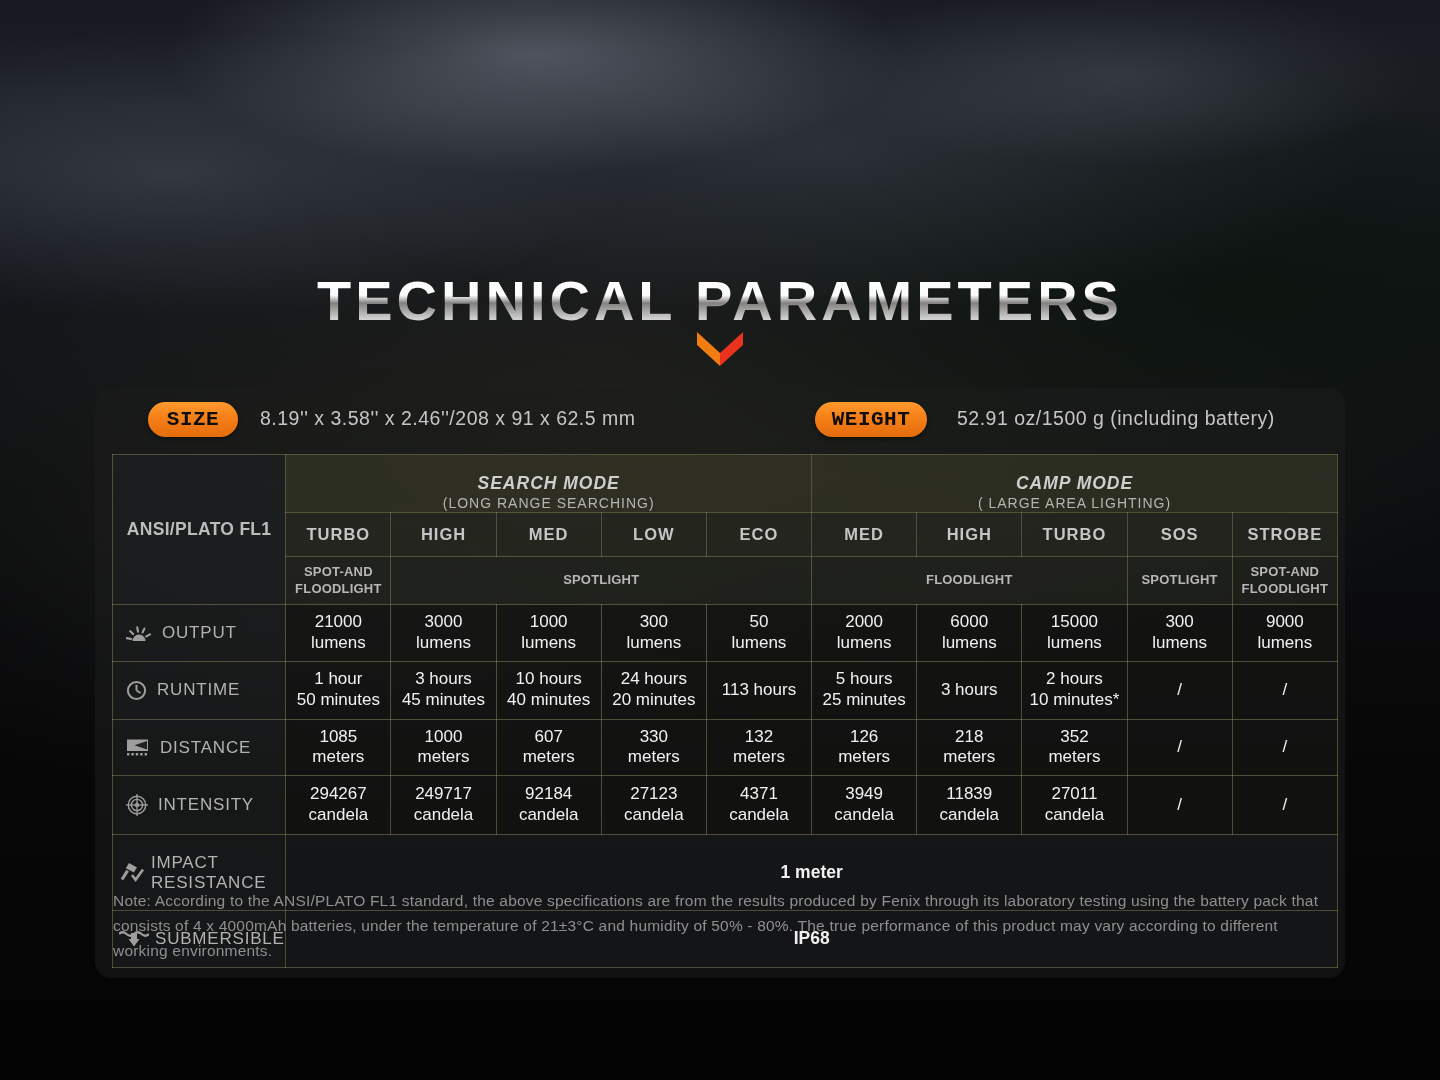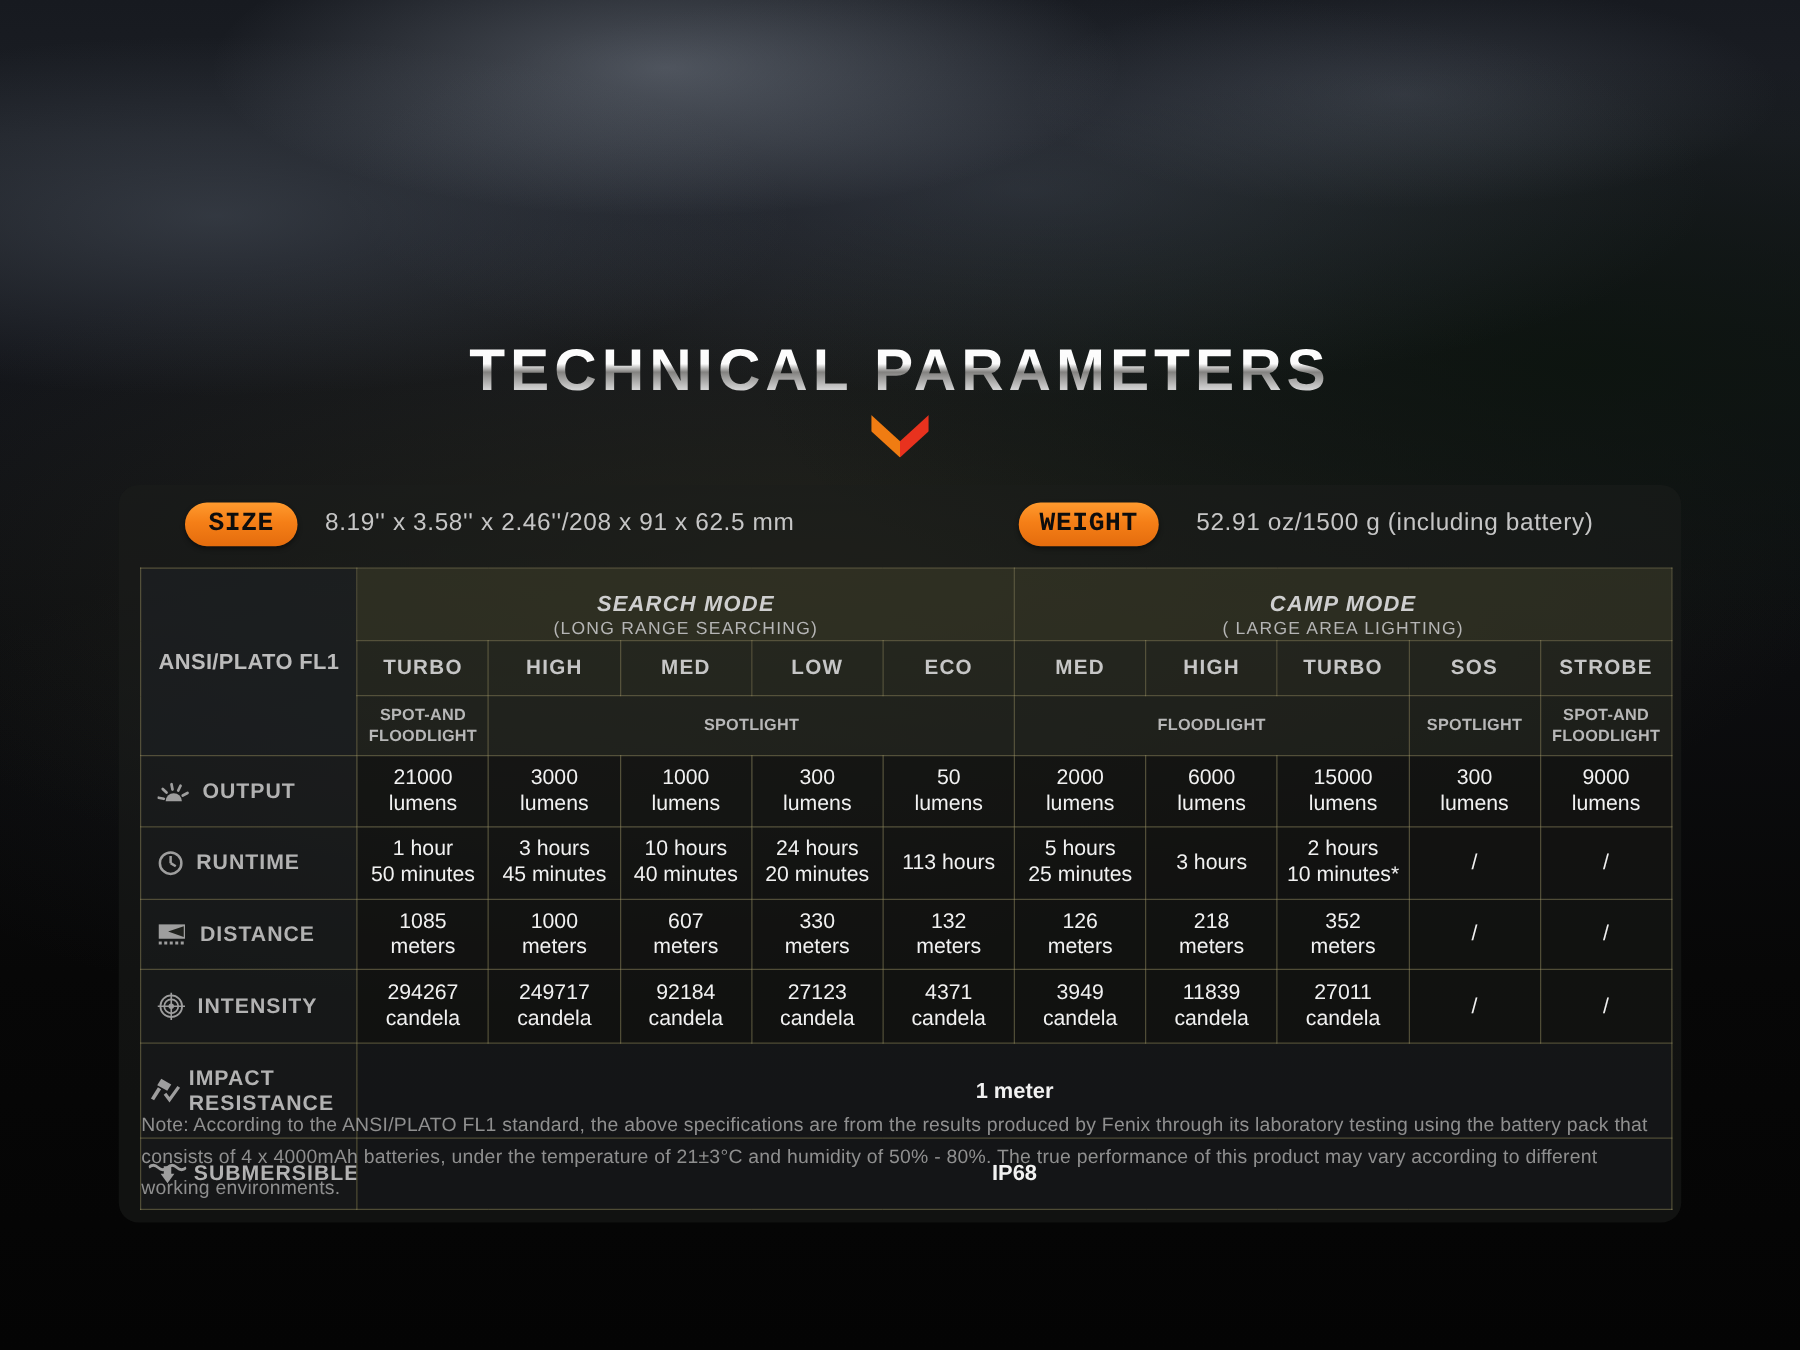--- a/index.html
+++ b/index.html
@@ -11,21 +11,21 @@
       radial-gradient(ellipse 640px 200px at 12% 16%, rgba(120,132,148,0.28), transparent 72%),
       radial-gradient(ellipse 760px 230px at 57% 14%, rgba(100,110,126,0.26), transparent 72%),
       radial-gradient(ellipse 430px 130px at 78% 7%,  rgba(130,140,155,0.22), transparent 70%),
       radial-gradient(ellipse 900px 330px at 88% 27%, rgba(12,20,14,0.85), transparent 75%),
       radial-gradient(ellipse 1100px 380px at 45% 42%, rgba(58,58,36,0.40), transparent 75%),
       radial-gradient(ellipse 700px 260px at 28% 58%, rgba(88,98,108,0.10), transparent 75%),
       linear-gradient(180deg, #171a20 0%, #1b1e24 10%, #13151a 28%, #0c0d0f 50%, #070707 72%, #040404 100%);
   }
   
   .title-wrap { position:absolute; top:268px; left:0; width:100%; text-align:center; }
-  .page-title { font-size:47px; font-weight:bold; letter-spacing:4px;
+  .page-title { font-size:56px; font-weight:bold; letter-spacing:4px;
     background:linear-gradient(180deg,#ffffff 0%,#fbfbfb 42%,#82817f 54%,#cfcfcf 78%,#e9e9e9 100%);
     -webkit-background-clip:text; background-clip:text; color:transparent;
     display:inline-block; }
   .chevron { position:absolute; top:332px; left:697px; width:46px; height:34px; }
   
   .panel { position:absolute; left:95px; top:388px; width:1250px; height:590px;
     background:rgba(27,29,28,0.55); border-radius:16px; }
   .badge { position:absolute; top:14px; height:35px; border-radius:18px;
     background:linear-gradient(180deg,#ff9a2e 0%,#f57f17 45%,#e46c0d 100%);
     color:#0d0d0d; font-weight:bold; font-size:21px; text-align:center; line-height:35px;
@@ -51,21 +51,21 @@
   td.corner { background:rgba(30,33,38,0.50) !important; color:#bcbcbc;
     font-size:17.5px; font-weight:bold; letter-spacing:0.3px; }
   .gname { color:#cfcfcf; font-size:17.5px; font-weight:bold; letter-spacing:1px;font-style:italic; }
   .gsub  { color:#b5b5b5; font-size:14px; letter-spacing:1px; }
   td.mode { color:#c6c6c6; font-size:16.5px; font-weight:bold; letter-spacing:1px; }
   td.beam { color:#b7b7b7; font-size:13px; font-weight:bold; line-height:1.25; letter-spacing:0.2px; }
   td.val  { color:#f1f1f1; font-size:17px; line-height:1.22;margin-top:25px; }
   td.label-cell { background:rgba(28,30,34,0.45) !important; }
   .label-inner { display:flex; align-items:center; gap:10px; padding-left:13px; text-align:left; }
   .label-inner.tight { gap:6px; padding-left:6px; }
-  .row-label { color:#b2b2b2; font-size:17px; font-weight:bold; letter-spacing:0.8px;
+  .row-label { color:#b2b2b2; font-size:17px; font-weight:normal; letter-spacing:0.8px;
     white-space:pre-line; line-height:1.15; }
   .icon { display:inline-flex; flex:0 0 auto; }
   td.fullval { color:#f1f1f1; font-size:17.5px;font-weight:bold; }
   
   .note { position:absolute; left:18px; top:500px; width:1218px;
     color:#8f8f8f; font-size:15.5px; line-height:1.62; letter-spacing:0.2px; }
 </style>
 </head>
 <body>
 

